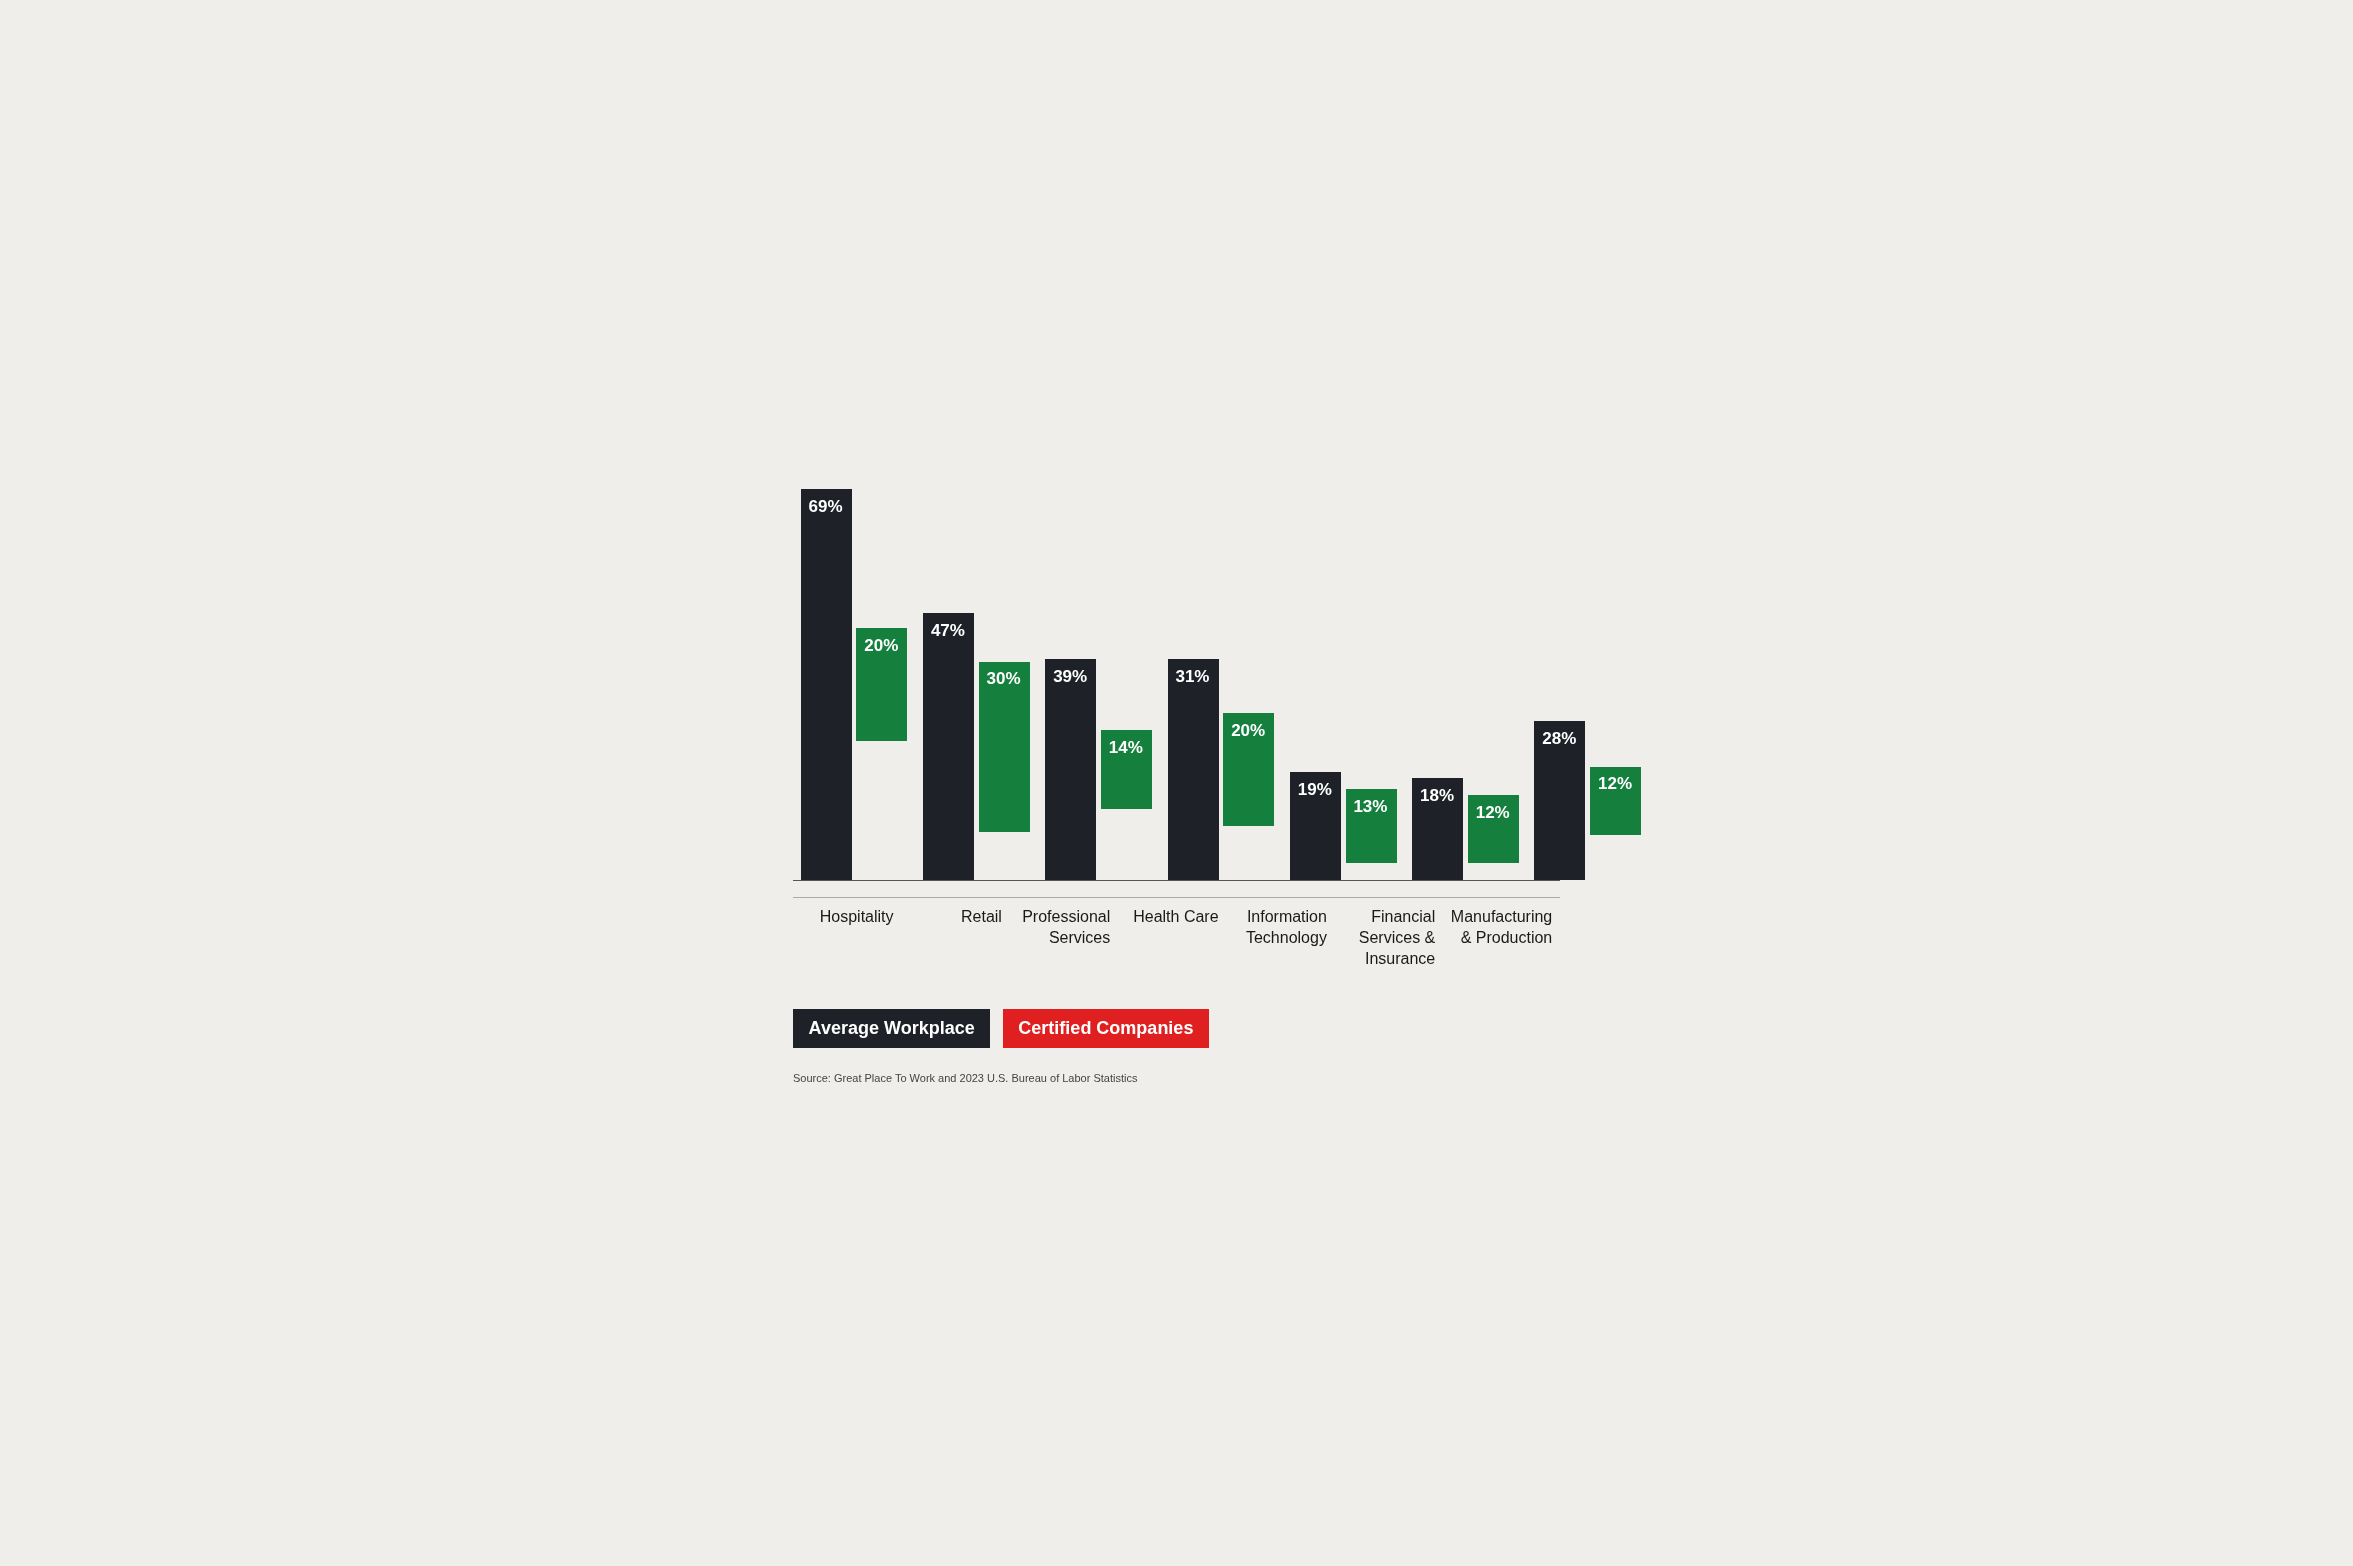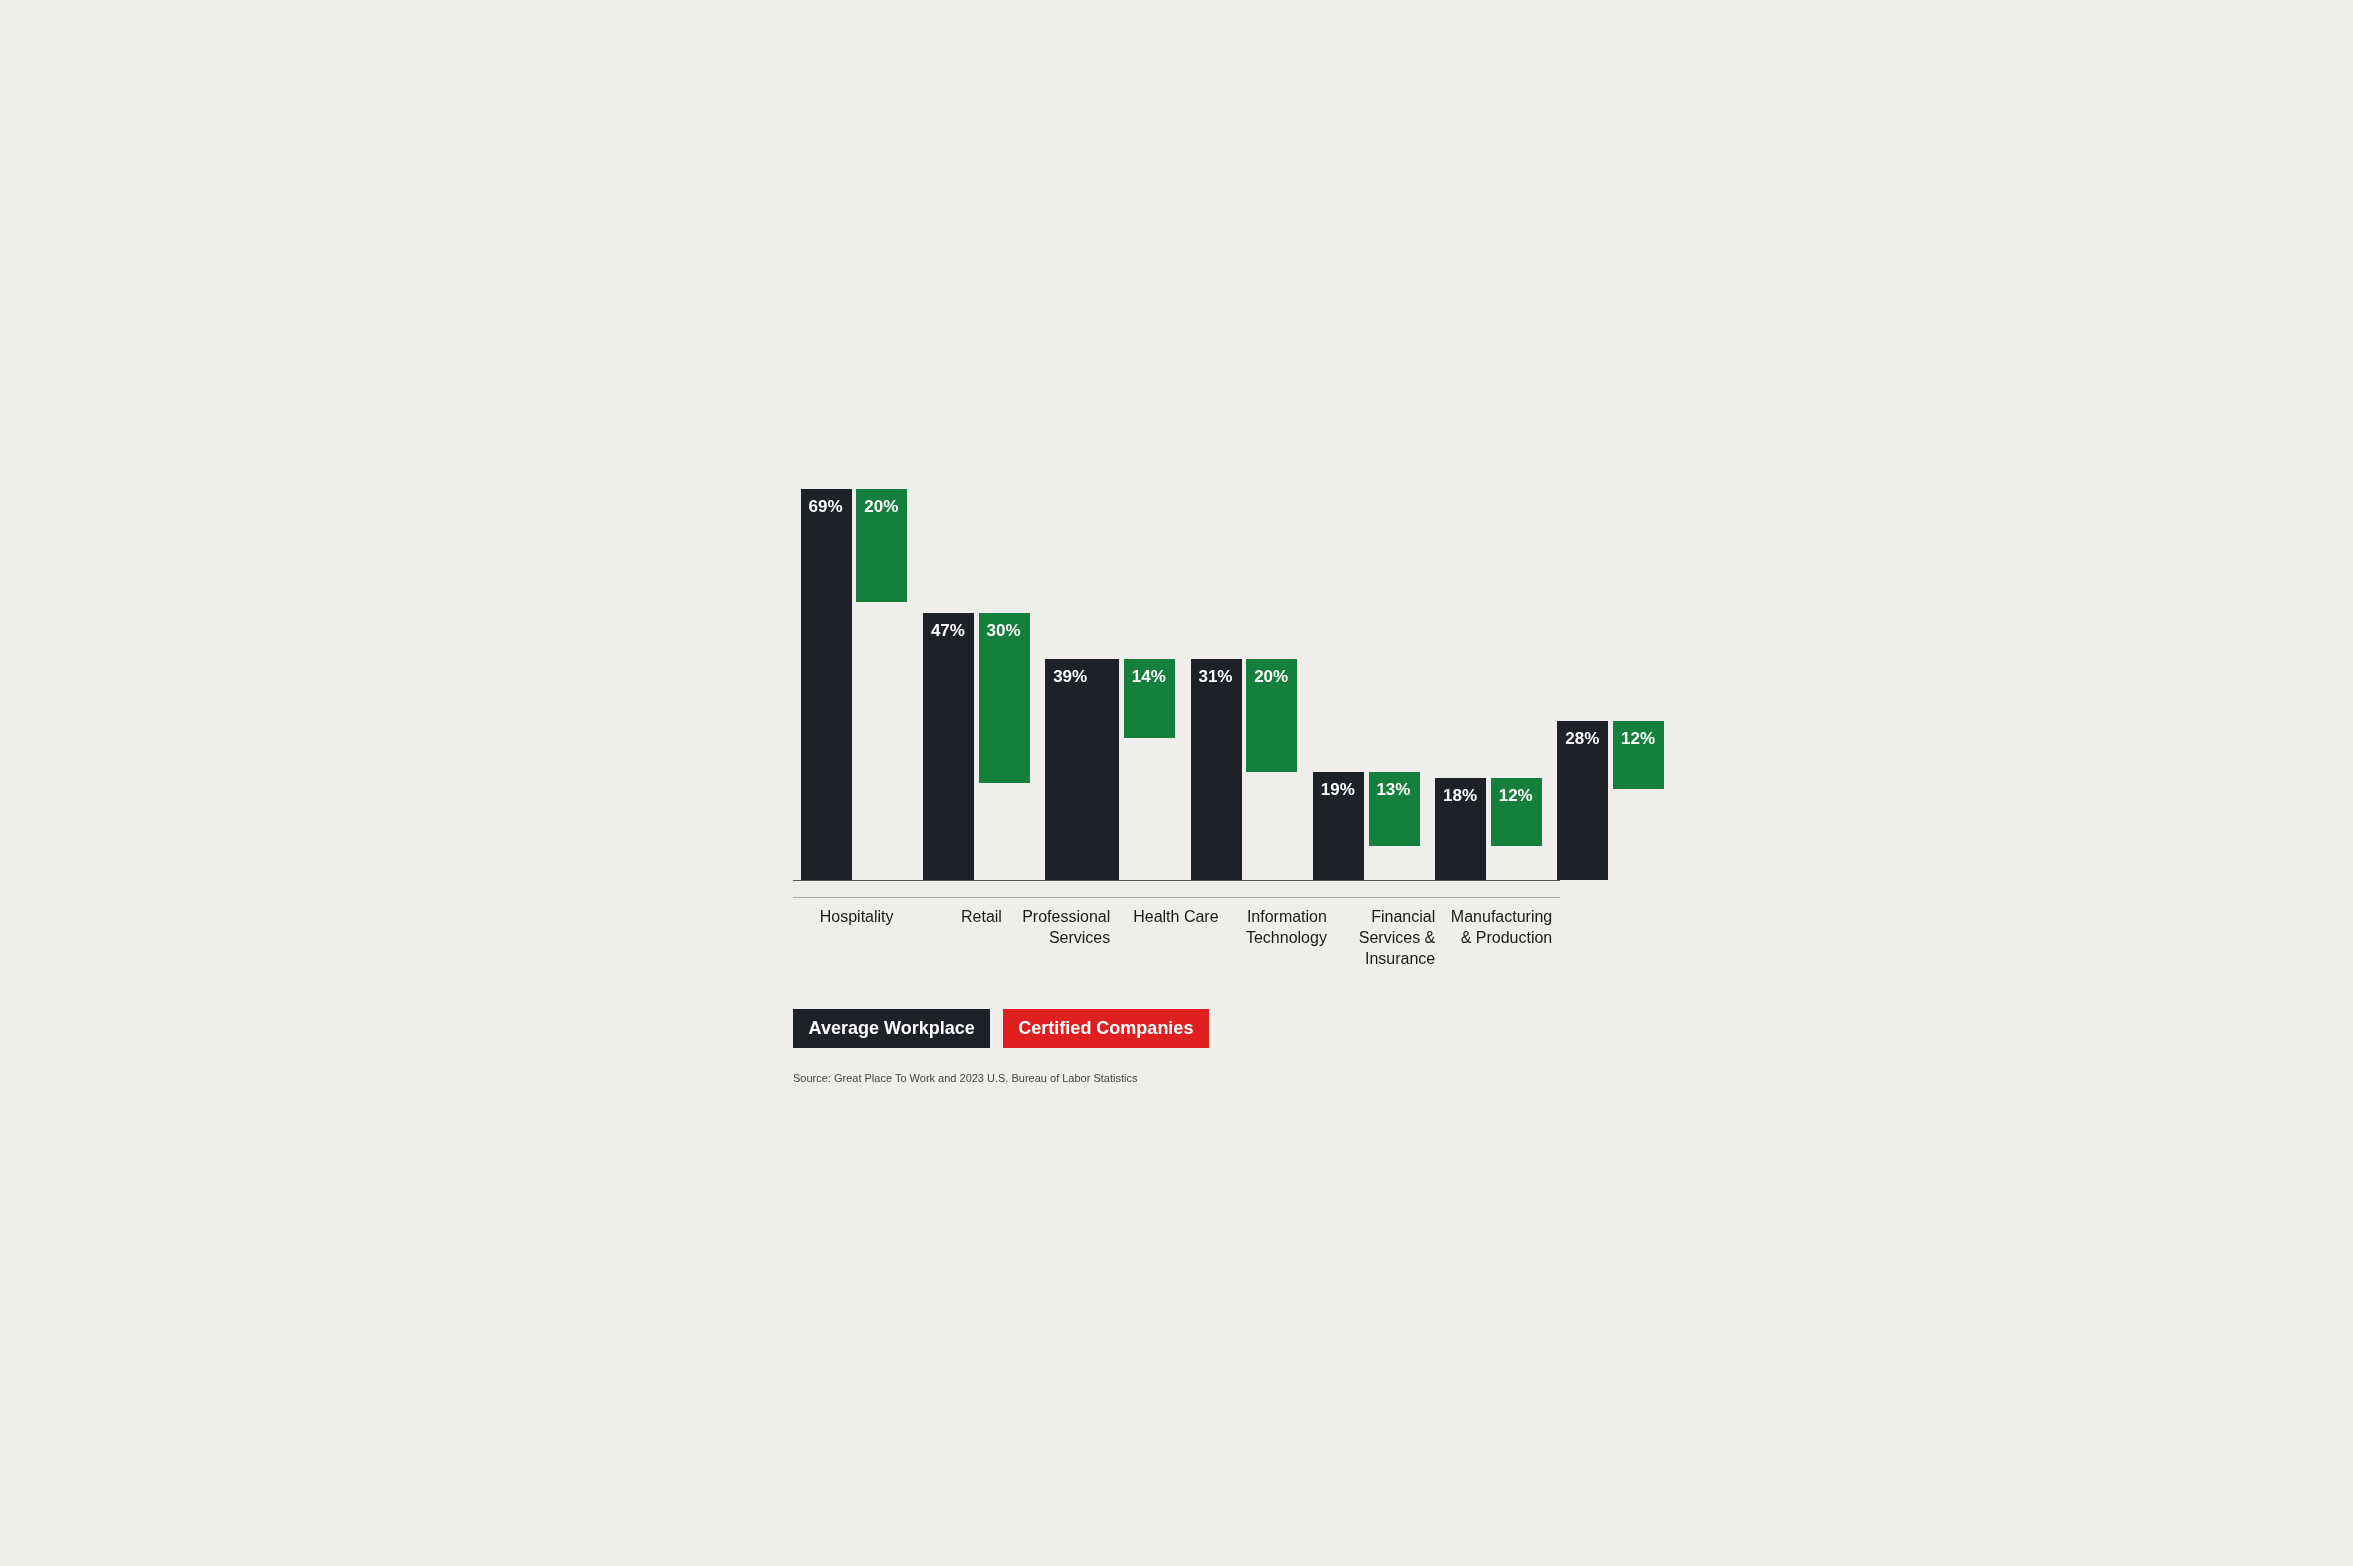--- a/index.html
+++ b/index.html
@@ -25,21 +25,21 @@
       align-items: flex-end;
       gap: 0;
       height: 391px;
       border-bottom: 1.6px solid #555;
       margin-bottom: 15.6px;
       padding-bottom: 0;
     }
 
     .group {
       display: flex;
-      align-items: flex-start;
+      align-items: center;
       flex: 1;
       gap: 4.7px;
       padding: 0 7.8px;
       border-bottom: none;
     }
 
     .bar {
       position: relative;
       display: flex;
       align-items: flex-start;
@@ -125,21 +125,21 @@
       </div>
       <div class="group">
         <div class="bar dark" style="height: 267px; width: 51px;">
           <span class="bar-label">47%</span>
         </div>
         <div class="bar red" style="height: 170px; width: 51px;">
           <span class="bar-label">30%</span>
         </div>
       </div>
       <div class="group">
-        <div class="bar dark" style="height: 221px; width: 74px;">
+        <div class="bar dark" style="height: 221px; width: 51px;">
           <span class="bar-label">39%</span>
         </div>
         <div class="bar red" style="height: 79px; width: 51px; padding-left: 12px;">
           <span class="bar-label">14%</span>
         </div>
       </div>
       <div class="group">
         <div class="bar dark" style="height: 221px; width: 51px;">
           <span class="bar-label">31%</span>
         </div>

